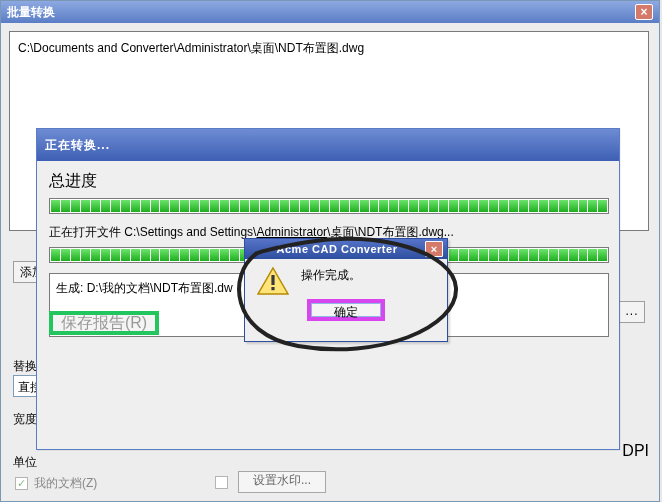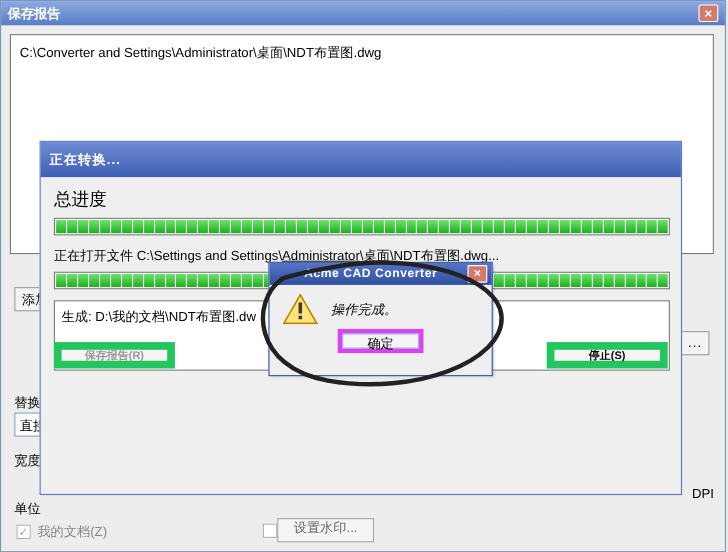--- a/index.html
+++ b/index.html
@@ -109,31 +109,31 @@
     text-align: right;
   }
   .bg-label-unit {
     position: absolute;
     left: 12px; top: 431px;
     font-size: 12px;
   }
   .bg-dpi {
     position: absolute;
     right: 10px; top: 419px;
-    font-size: 12px;
+    font-size: 16px;
   }
   .bg-check {
     display: flex;
     align-items: center;
     gap: 6px;
     font-size: 12px;
     color: #888;
   }
   .bg-check1 { position: absolute; left: 14px; top: 452px; }
-  .bg-watermark { position: absolute; left: 238px; top: 448px; display: flex; align-items: center; gap: 0; text-align: center; }
+  .bg-watermark { position: absolute; left: 214px; top: 448px; display: flex; align-items: center; gap: 10px; text-align: center; }
   .bg-check2 { position: absolute; left: 14px; top: 478px; }
   .chk {
     width: 13px; height: 13px;
     border: 1px solid #B4B4B4;
     background: #fff;
     display: inline-flex;
     align-items: center; justify-content: center;
     color: #8FB98F;
     font-size: 11px;
   }
@@ -199,26 +199,25 @@
   }
   .pd-footer {
     position: absolute;
     bottom: 12px;
     left: 12px; right: 12px;
     display: flex;
     justify-content: space-between;
   }
   .pd-btn {
     width: 110px; height: 24px;
-    border: 7px solid #22c55e;
+    border: 4px solid #22c55e;
     background: #F4F4F4;
     display: inline-flex;
     align-items: center; justify-content: center;
-    font-size: 10px;
-    font-weight: bold;
+    font-size: 16px;
   }
   .pd-btn.disabled { color: #999; }
 
   
   .alert-dialog {
     position: absolute;
     left: 244px; top: 238px;
     width: 204px;
     height: 104px;
     background: #EFEFEF;
@@ -240,24 +239,22 @@
     width: 18px; height: 16px;
     background: #D47A6A;
     border: 1px solid #fff;
     border-radius: 1px;
     display: flex; align-items: center; justify-content: center;
     color: #fff; font-size: 11px; font-weight: bold;
     font-family: Arial;
   }
   .alert-body {
     display: flex;
-    align-items: center;
     gap: 12px;
     padding: 8px 10px 4px 12px;
-    font-style: italic;
   }
   .warn-icon {
     width: 32px; height: 28px;
     position: relative;
   }
   .warn-icon svg { display: block; }
   .alert-msg { font-size: 12px; }
   .alert-footer {
     display: flex; justify-content: center;
     padding-bottom: 6px;
@@ -275,26 +272,26 @@
     left: 228px; top: 236px;
     width: 240px; height: 118px;
     pointer-events: none;
   }
 </style>
 </head>
 <body>
 
 <div class="bg-window">
   <div class="bg-titlebar">
-    <span class="title">保存报告</span>
+    <span class="title">批量转换</span>
     <span class="close-btn">×</span>
   </div>
   <div class="bg-body">
     <div class="file-listbox">
-      <span>C:\Converter and Settings\Administrator\桌面\NDT布置图.dwg</span>
+      <span>C:\Documents and Converter\Administrator\桌面\NDT布置图.dwg</span>
     </div>
     <div class="bg-btn bg-addfile">添加</div>
     <div class="bg-browse">...</div>
     <div class="bg-label-replace">替换规</div>
     <div class="bg-select">直接替</div>
     <div class="bg-label-w">宽度</div>
     <div class="bg-label-unit">单位</div>
     <div class="bg-dpi">DPI</div>
 
     <div class="bg-check bg-check1">
@@ -436,21 +433,20 @@
         <div class="seg"></div>
         <div class="seg"></div>
       </div>
 
     <div class="gen-box">
       <span>生成: D:\我的文档\NDT布置图.dw</span>
     </div>
 
     <div class="pd-footer">
       <span class="pd-btn disabled">保存报告(R)</span>
-      <span class="pd-btn">停止(S)</span>
     </div>
   </div>
 </div>
 
 <div class="alert-dialog">
   <div class="alert-title">
     <span class="txt">Acme CAD Converter</span>
     <span class="alert-close">×</span>
   </div>
   <div class="alert-body">

